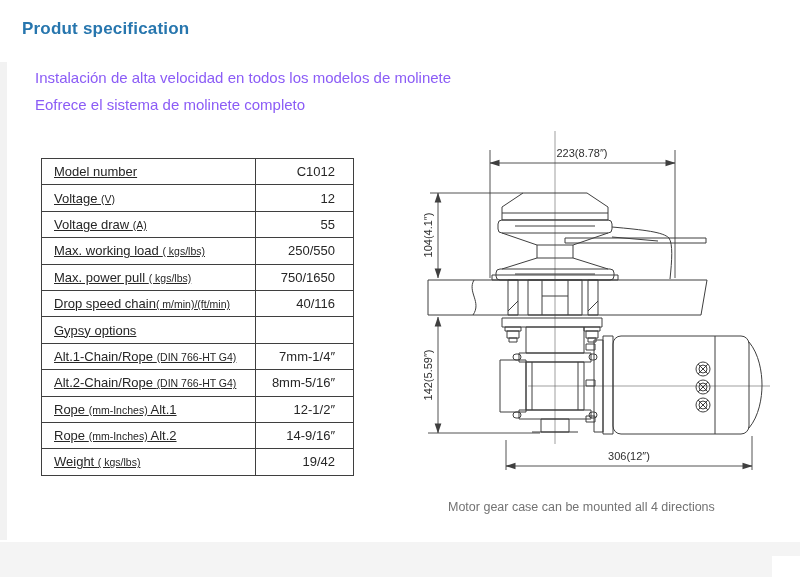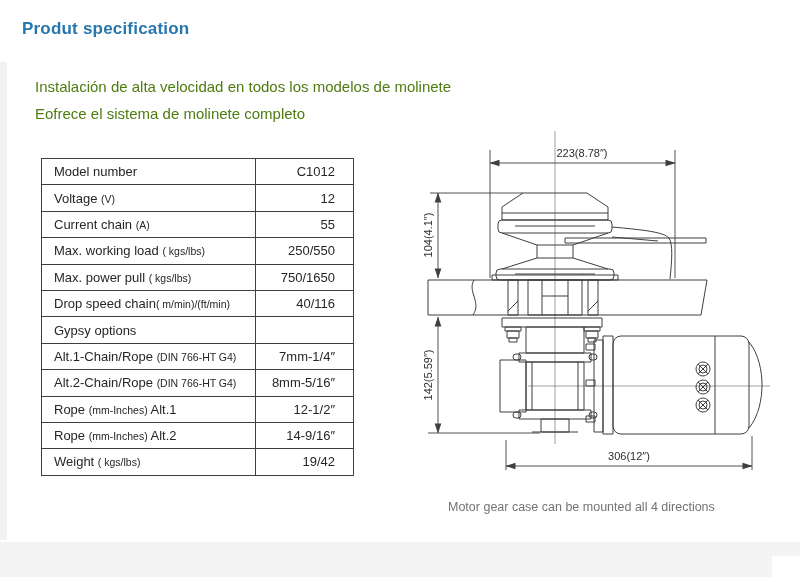--- a/index.html
+++ b/index.html
@@ -7,27 +7,27 @@
     position:relative; width:800px; height:577px; overflow:hidden; background:#ffffff;
     font-family:"Liberation Sans","DejaVu Sans",sans-serif; color:#2e2e2e;
   }
   .left-edge { position:absolute; left:0; top:62px; width:7px; height:478px; background:#f2f2f2; }
   .footer-band { position:absolute; left:0; top:542px; width:800px; height:35px; background:#f4f4f4; }
   .footer-notch { position:absolute; left:772px; top:556px; width:28px; height:21px; background:#ffffff; }
 
   .title { position:absolute; left:22px; top:19px; margin:0; font-size:17px; font-weight:700;
            color:#2776ae; letter-spacing:0.2px; }
 
-  .intro { position:absolute; left:35px; top:73px; font-size:15px; color:#4d7c0f; line-height:27px; }
+  .intro { position:absolute; left:35px; top:64px; font-size:15px; color:#8b5cf6; line-height:27px; }
 
   table.spec { position:absolute; left:41px; top:158px; width:312px;
                border-collapse:collapse; table-layout:fixed; }
   table.spec td { border:1px solid #3f3f3f; height:26.4px; vertical-align:middle;
                   color:#262626; box-sizing:border-box; overflow:hidden; white-space:nowrap; }
-  td.lbl { width:214px; padding:0 0 0 12px; font-size:13px; text-align:left; }
+  td.lbl { width:214px; padding:0 0 0 12px; font-size:13px; text-align:left;text-decoration:underline; }
   td.val { width:98px;  padding:0 18px 0 0; font-size:13px; text-align:right; }
   .sm { font-size:10.5px; }
 
   svg.diagram { position:absolute; left:420px; top:128px; width:375px; height:348px; }
   .ln  { fill:none; stroke:#3f3f3f; stroke-width:1; stroke-linejoin:round; }
   .dim { fill:none; stroke:#3f3f3f; stroke-width:0.9; }
   .cl  { fill:none; stroke:#5f5f5f; stroke-width:0.6; }
   .dimtxt { font:11px "Liberation Sans","DejaVu Sans",sans-serif; fill:#2e2e2e; }
 
   .caption { position:absolute; left:448px; top:500px; width:345px; 
@@ -53,21 +53,21 @@
     <tbody>
       <tr>
         <td class="lbl"><span>Model number</span><span class="sm"></span><span></span></td>
         <td class="val">C1012</td>
       </tr>
       <tr>
         <td class="lbl"><span>Voltage </span><span class="sm">(V)</span><span></span></td>
         <td class="val">12</td>
       </tr>
       <tr>
-        <td class="lbl"><span>Current chain </span><span class="sm">(A)</span><span></span></td>
+        <td class="lbl"><span>Voltage draw </span><span class="sm">(A)</span><span></span></td>
         <td class="val">55</td>
       </tr>
       <tr>
         <td class="lbl"><span>Max. working load </span><span class="sm">( kgs/lbs)</span><span></span></td>
         <td class="val">250/550</td>
       </tr>
       <tr>
         <td class="lbl"><span>Max. power pull </span><span class="sm">( kgs/lbs)</span><span></span></td>
         <td class="val">750/1650</td>
       </tr>

